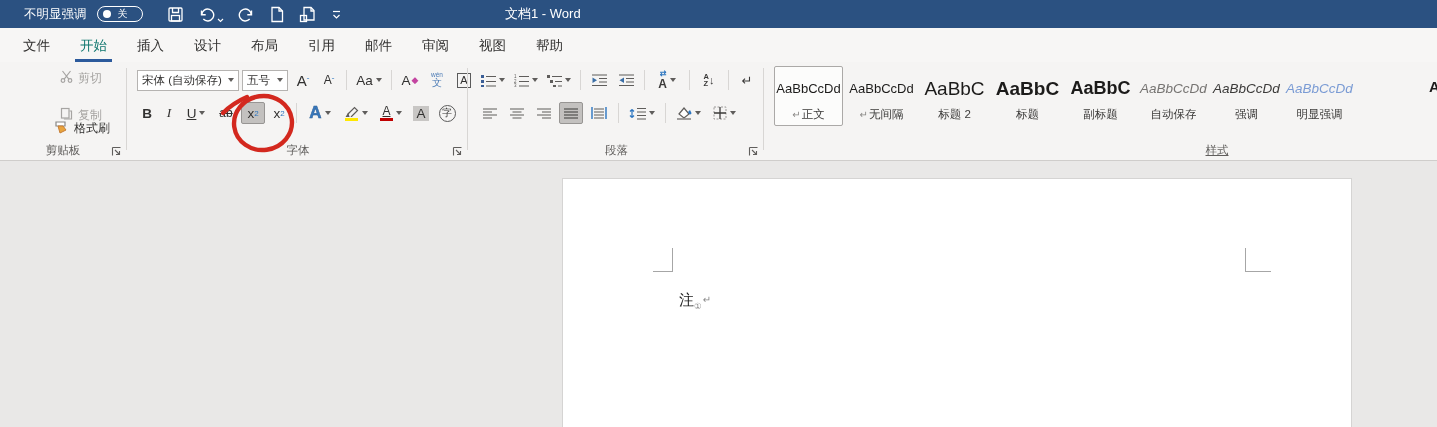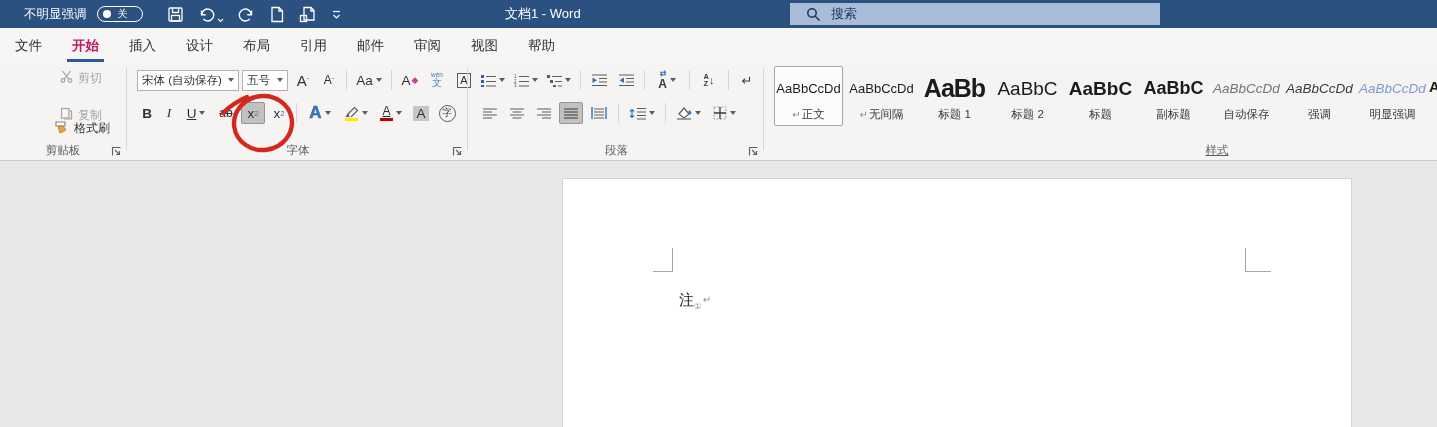--- a/index.html
+++ b/index.html
@@ -17,23 +17,23 @@
   .qat { display:flex; align-items:center; gap:14px; margin-left:14px; }
   .qat svg { display:block; }
   .qat-undo { display:flex; align-items:flex-end; gap:2px; }
   .doc-title { position:absolute; left:505px; top:0; height:28px; line-height:28px; font-size:13px; }
   .searchbox { position:absolute; left:790px; top:3px; width:370px; height:22px;
     background:#a9bdd8; color:#16365e; display:flex; align-items:center; gap:10px;
     padding-left:16px; font-size:13px; }
 
   
   .tabrow { position:absolute; left:0; top:28px; width:1437px; height:34px; background:#f7f6f5;
-    display:flex; align-items:center; }
+    display:flex; align-items:center; padding-left:8px; }
   .tab { padding:0 15px; line-height:33px; font-size:13.5px; color:#323130; cursor:default; position:relative; }
-  .tab.active { font-weight:bold; color:#be185d; }
+  .tab.active { font-weight:normal; color:#0f766e; }
   .tab.active::after { content:""; position:absolute; left:10px; right:10px; bottom:0; height:3px; background:#2c5a9c; }
 
   
   .ribbon { position:absolute; left:0; top:62px; width:1437px; height:99px; background:#f5f4f3;
     border-bottom:1px solid #cfcdcb; font-size:12px; color:#323130; }
   .vsep { position:absolute; top:6px; height:82px; width:1px; background:#d8d6d4; }
   .group { position:absolute; top:0; height:98px; }
   .group-footer { position:absolute; left:0; right:0; bottom:1px; height:16px; text-align:center;
     font-size:11.5px; color:#605e5c; }
   .launcher { position:absolute; right:4px; bottom:3px; width:11px; height:11px; }
@@ -158,27 +158,20 @@
       </span>
       <span>
         <svg class="icon" width="13" height="13" viewBox="0 0 13 13" fill="none" stroke="#fff" stroke-width="1.2">
           <path d="M3 3.5h7"></path>
             <path d="M3.5 7l3 3 3-3"></path>
         </svg>
       </span>
     </span>
   </div>
   <div class="doc-title">文档1 - Word</div>
-  <div class="searchbox">
-    <svg class="icon" width="15" height="15" viewBox="0 0 15 15" fill="none" stroke="#16365e" stroke-width="1.5">
-      <circle cx="6" cy="6" r="4.2"></circle>
-        <path d="M9.2 9.2L13.5 13.5"></path>
-    </svg>
-    <span>搜索</span>
-  </div>
 </div>
 
 <div class="tabrow">
   <span class="tab">文件</span>
   <span class="tab active">开始</span>
   <span class="tab">插入</span>
   <span class="tab">设计</span>
   <span class="tab">布局</span>
   <span class="tab">引用</span>
   <span class="tab">邮件</span>
@@ -450,26 +443,20 @@
           </span>
       </div>
       <div class="style-card">
         <span class="style-prev sp-body">AaBbCcDd</span>
         <span class="style-name">
             <span class="ret-mark">↵</span>
             <span>无间隔</span>
           </span>
       </div>
       <div class="style-card">
-        <span class="style-prev sp-h1">AaBb</span>
-        <span class="style-name">
-            <span>标题 1</span>
-          </span>
-      </div>
-      <div class="style-card">
         <span class="style-prev sp-h2">AaBbC</span>
         <span class="style-name">
             <span>标题 2</span>
           </span>
       </div>
       <div class="style-card">
         <span class="style-prev sp-h3">AaBbC</span>
         <span class="style-name">
             <span>标题</span>
           </span>

